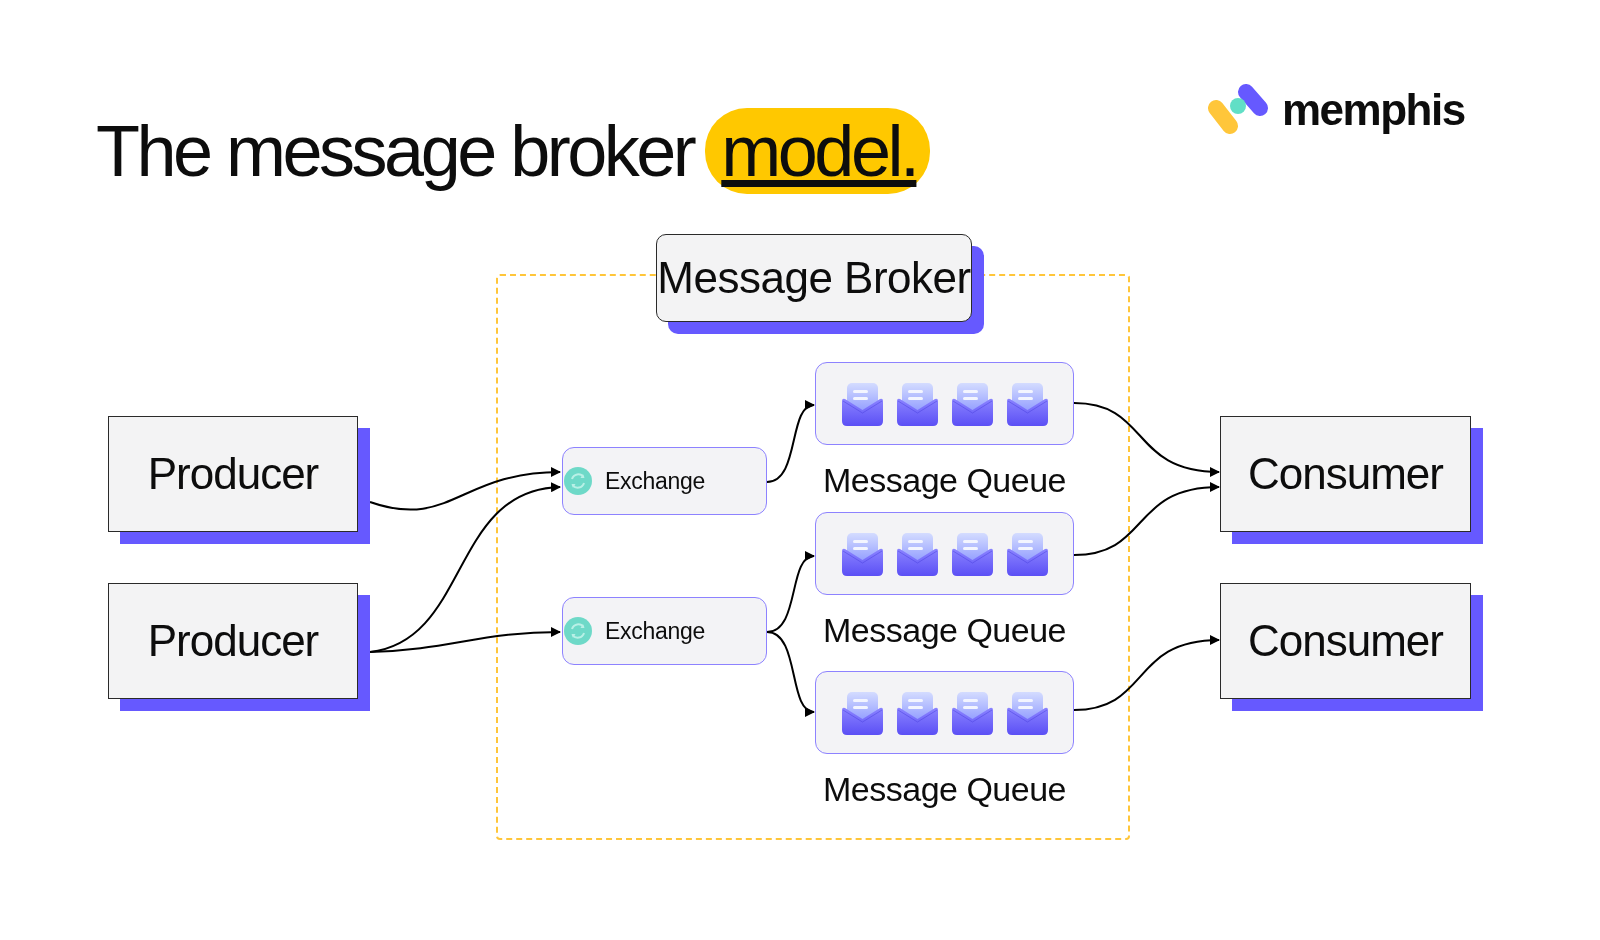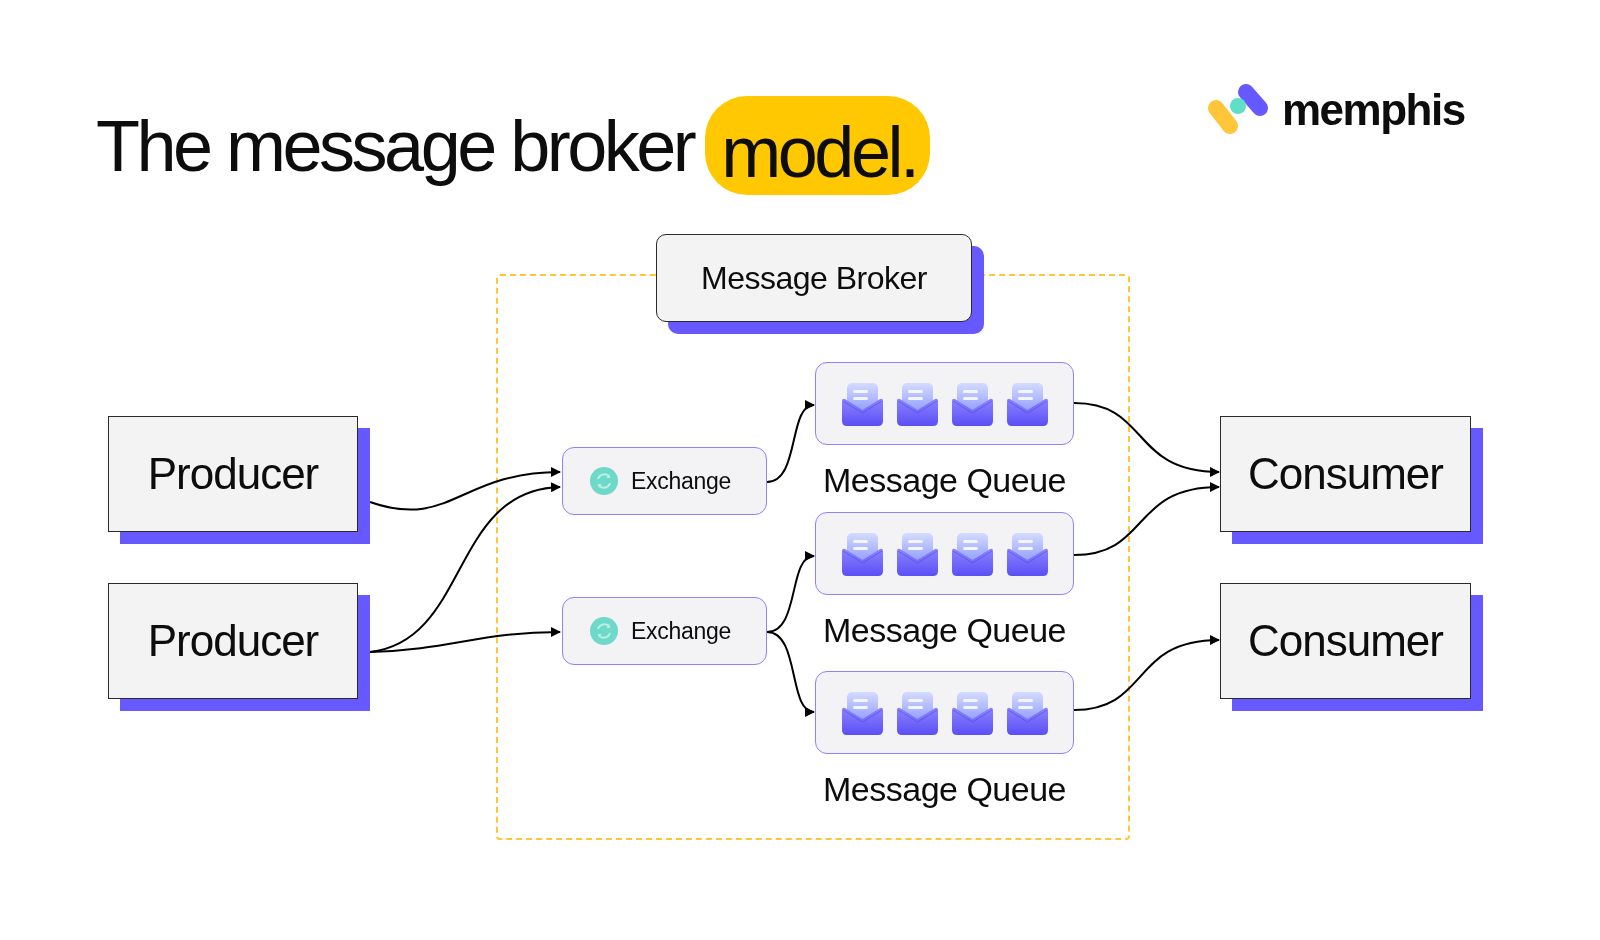--- a/index.html
+++ b/index.html
@@ -1,28 +1,28 @@
 <!DOCTYPE html>
 <html><head>
 <meta charset="utf-8">
 <style>
   html, body { margin:0; padding:0; background:#ffffff; }
   body { width:1600px; height:940px; position:relative; overflow:hidden; font-family:"Liberation Sans", sans-serif; color:#0d0d0d; }
   .abs { position:absolute; }
-  .title { left:96px; top:96px; font-size:72px; letter-spacing:-3.5px; line-height:84px; white-space:nowrap; display:flex; align-items:center; }
-  .title .hl { background:#ffc800; border-radius:42px; padding:13px 14px 0 16px; margin-left:12px; height:86px; display:inline-flex; align-items:center; }
+  .title { left:96px; top:108px; font-size:72px; letter-spacing:-3.5px; line-height:84px; white-space:nowrap; display:flex; align-items:center; }
+  .title .hl { background:#ffc800; border-radius:42px; padding:0 14px 0 16px; margin-left:12px; height:86px; display:inline-flex; align-items:center;text-decoration:underline; }
   .logo { left:1208px; top:84px; display:flex; align-items:center; }
   .logo-text { font-size:44px; font-weight:bold; letter-spacing:-1.5px; margin-left:10px; line-height:50px; }
   .dash-box { left:496px; top:274px; width:634px; height:566px; border:2px dashed #ffc63a; border-radius:4px; box-sizing:border-box; }
   .card { position:absolute; background:#f3f3f4; border:1.5px solid #2a2a2a; border-radius:0; box-sizing:border-box; display:flex; align-items:center; justify-content:center; box-shadow:12px 12px 0 0 #6659ff; }
   .card .lbl { font-size:44px; letter-spacing:-1px; }
   .broker { left:656px; top:234px; width:316px; height:88px; border-radius:10px; }
-  .broker .lbl { font-size:32px; letter-spacing:-0.5px; }
+  .broker .lbl { font-size:44px; letter-spacing:-0.5px; }
   .pill { position:absolute; background:#f3f3f6; border:1.5px solid #8d82ff; border-radius:12px; box-sizing:border-box; display:flex; align-items:center; }
-  .exch { width:205px; height:68px; padding-left:26px; }
+  .exch { width:205px; height:68px; }
   .exch .lbl { font-size:23px; margin-left:12px; letter-spacing:-0.3px; }
   .queue { width:259px; height:83px; justify-content:center; gap:12px; }
   .qlabel { position:absolute; font-size:34px; letter-spacing:-0.5px; width:259px; text-align:center; }
   .env { width:43px; height:46px; display:block; }
   svg.arrows { position:absolute; left:0; top:0; }
 </style>
 </head>
 <body>
 
 <div class="abs title">

